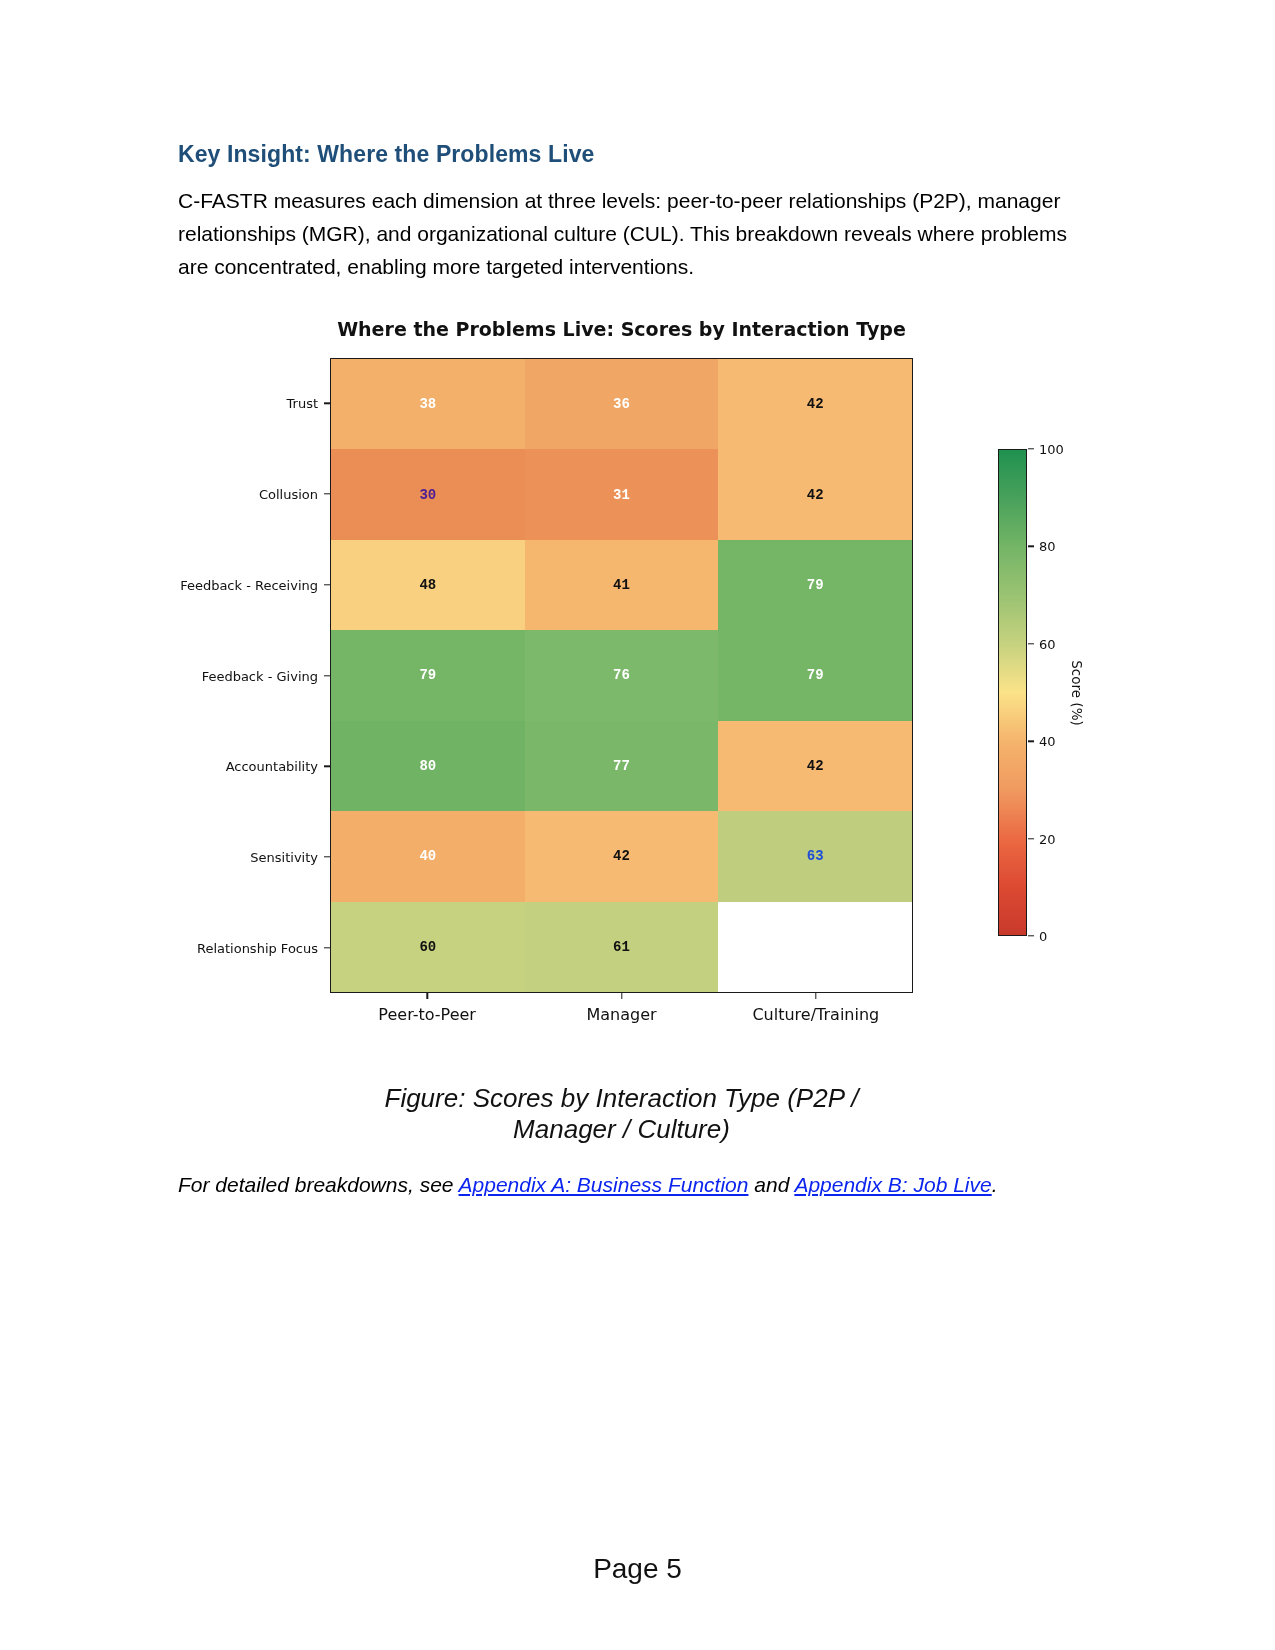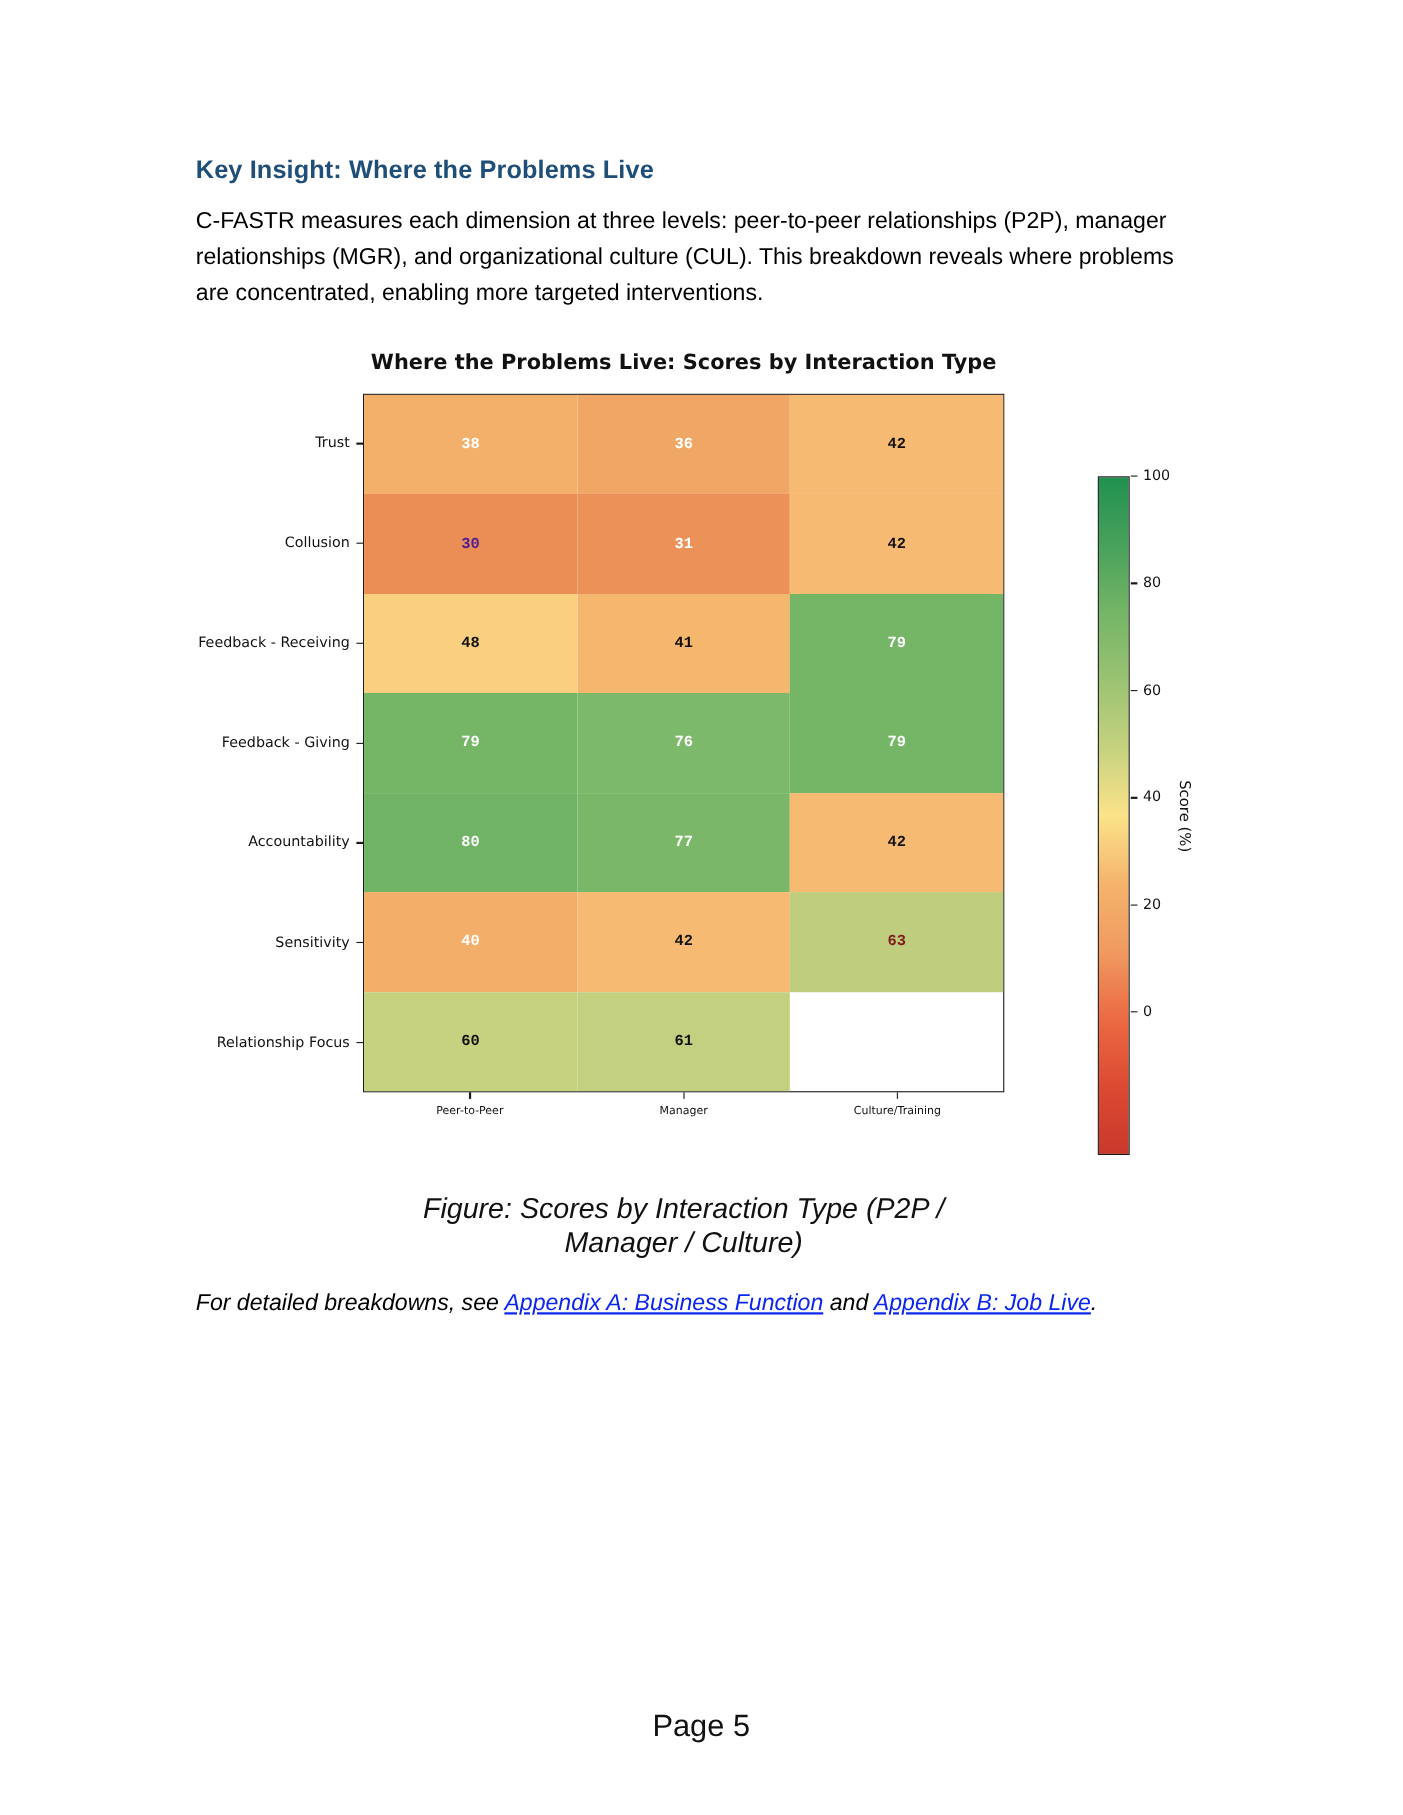--- a/index.html
+++ b/index.html
@@ -65,32 +65,32 @@
   .ytick {
     position: absolute;
     right: 100%; width: 6px; height: 1.4px;
     background: #1a1a1a;
     transform: translateY(-50%);
   }
   .col-label {
     position: absolute;
     top: calc(100% + 12px);
     transform: translateX(-50%);
-    font-size: 10px; color: #111;
+    font-size: 16px; color: #111;
     white-space: nowrap;
   }
   .xtick {
     position: absolute;
     top: 100%; width: 1.4px; height: 6px;
     background: #1a1a1a;
     transform: translateX(-50%);
   }
 
   
-  .cbar-wrap { position: absolute; left: 820px; top: 120px; width: 29px; height: 617px; }
+  .cbar-wrap { position: absolute; left: 820px; top: 136px; width: 29px; height: 487px; }
   .cbar {
     position: absolute; inset: 0;
     border: 1px solid #1a1a1a;
     background: linear-gradient(to top,
       #c9392b 0%, #dc4a32 10%, #eb6a43 20%, #f09a60 30%, #f5b46c 40%,
       #fbe389 50%, #c6d27f 60%, #9ac372 70%, #74b566 80%, #48a15b 90%, #209150 100%);
   }
   .cbar-tick {
     position: absolute;
     left: calc(100% + 1px); width: 6px; height: 1.4px;
@@ -160,21 +160,21 @@
             <div class="hm-cell" style="background: rgb(245, 182, 110); color: rgb(17, 17, 17);">41</div>
             <div class="hm-cell" style="background: rgb(116, 181, 102); color: rgb(255, 255, 255);">79</div>
             <div class="hm-cell" style="background: rgb(116, 181, 102); color: rgb(255, 255, 255);">79</div>
             <div class="hm-cell" style="background: rgb(125, 185, 106); color: rgb(255, 255, 255);">76</div>
             <div class="hm-cell" style="background: rgb(116, 181, 102); color: rgb(255, 255, 255);">79</div>
             <div class="hm-cell" style="background: rgb(112, 179, 100); color: rgb(255, 255, 255);">80</div>
             <div class="hm-cell" style="background: rgb(122, 183, 104); color: rgb(255, 255, 255);">77</div>
             <div class="hm-cell" style="background: rgb(246, 186, 114); color: rgb(17, 17, 17);">42</div>
             <div class="hm-cell" style="background: rgb(243, 174, 105); color: rgb(255, 255, 255);">40</div>
             <div class="hm-cell" style="background: rgb(246, 186, 114); color: rgb(17, 17, 17);">42</div>
-            <div class="hm-cell" style="background: rgb(191, 205, 126); color: #7f1d1d;">63</div>
+            <div class="hm-cell" style="background: rgb(191, 205, 126); color: #1d4ed8;">63</div>
             <div class="hm-cell" style="background: rgb(199, 210, 128); color: rgb(17, 17, 17);">60</div>
             <div class="hm-cell" style="background: rgb(195, 208, 127); color: rgb(17, 17, 17);">61</div>
           </div>
         <div id="hm-ylabels">
             <div class="row-label" style="top: 45.3571px;">Trust</div>
             <div class="ytick" style="top: 45.3571px;"></div>
             <div class="row-label" style="top: 136.071px;">Collusion</div>
             <div class="ytick" style="top: 136.071px;"></div>
             <div class="row-label" style="top: 226.786px;">Feedback - Receiving</div>
             <div class="ytick" style="top: 226.786px;"></div>

